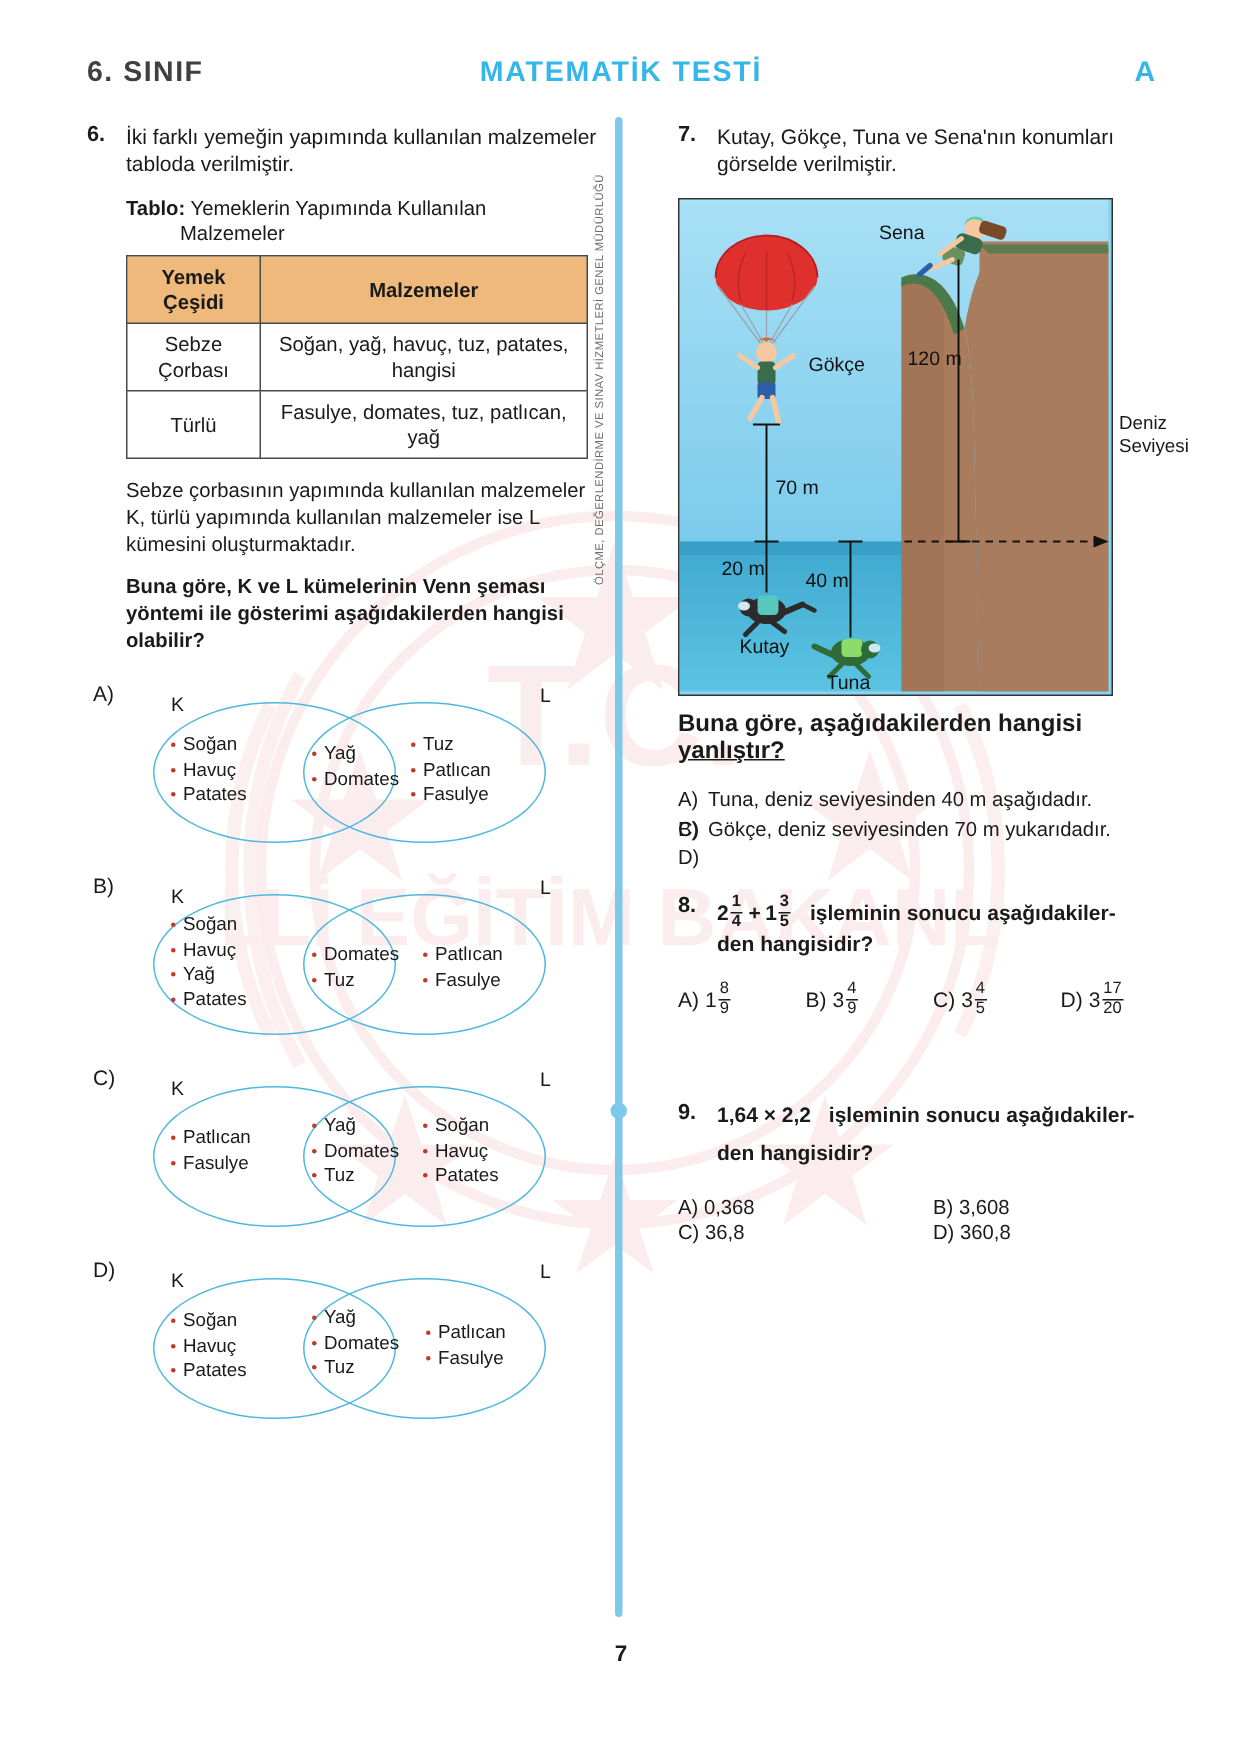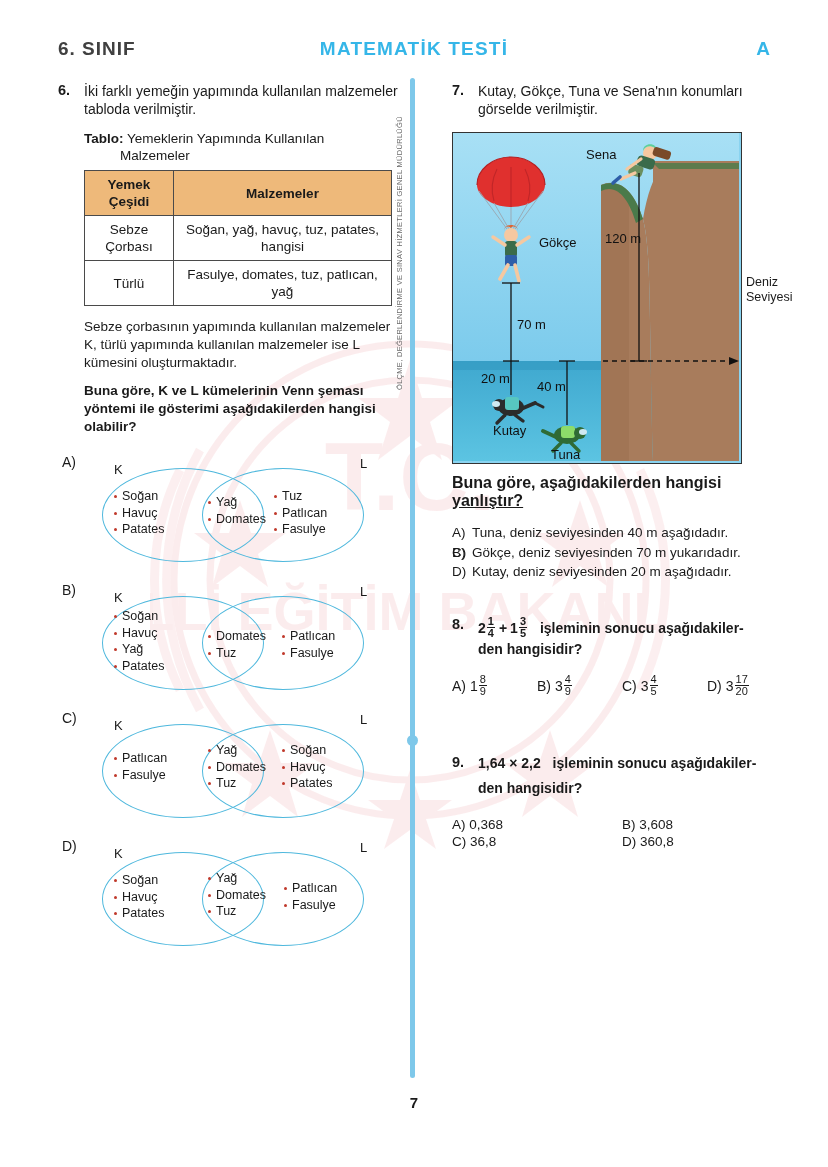--- a/index.html
+++ b/index.html
@@ -400,21 +400,20 @@
       </div>
       <div class="opt">
         <span class="lt">B)</span>
       </div>
       <div class="opt">
         <span class="lt">C)</span>
         <span>Gökçe, deniz seviyesinden 70 m yukarıdadır.</span>
       </div>
       <div class="opt">
         <span class="lt">D)</span>
-        <span>Kutay, deniz seviyesinden 20 m aşağıdadır.</span>
       </div>
     </div>
 
     <div class="q" style="margin-top:34px;">
       <span class="qnum">8.</span>
       <div class="qbody bold">
         <span class="mixed">
           <span>2</span>
           <span class="frac">
             <span class="num">1</span>

